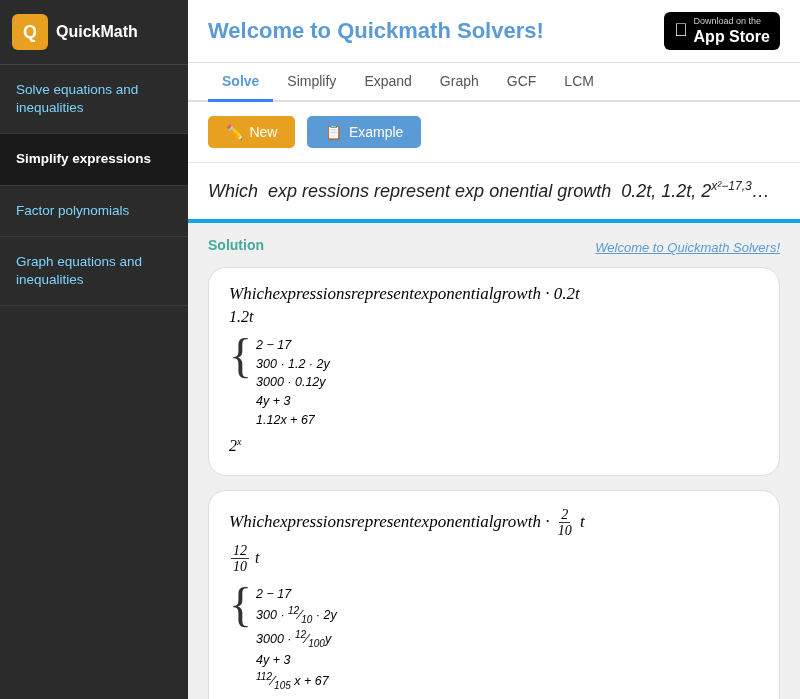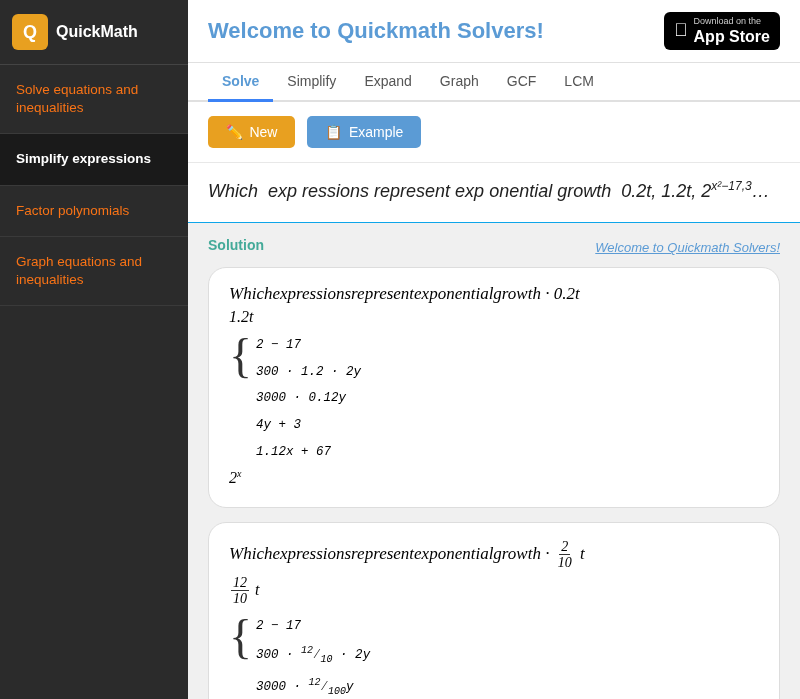--- a/index.html
+++ b/index.html
@@ -36,21 +36,21 @@
       margin-right: 8px;
     }
     #logo-text {
       font-size: 16px;
       font-weight: bold;
       color: #fff;
     }
     .sidebar-item {
       padding: 16px 16px;
       font-size: 13.5px;
-      color: #f97316;
+      color: #7dd3fc;
       cursor: pointer;
       line-height: 1.35;
       border-bottom: 1px solid #3a3a3a;
     }
     .sidebar-item.active {
       background: #1a1a1a;
       color: #fff;
       font-weight: bold;
     }
 
@@ -146,21 +146,21 @@
       cursor: pointer;
       display: flex;
       align-items: center;
       gap: 6px;
     }
 
     
     #question-area {
       padding: 16px 20px;
       background: #fff;
-      border-bottom: 1px solid #0ea5e9;
+      border-bottom: 4px solid #0ea5e9;
       font-size: 18px;
       font-style: italic;
       color: #222;
       min-height: 60px;
     }
 
     
     #solution-area {
       padding: 10px 20px 0 20px;
       background: #f0f0f0;
@@ -203,25 +203,24 @@
       font-size: 48px;
       line-height: 1;
       font-family: serif;
       color: #333;
       margin-right: 4px;
     }
     .brace-lines {
       display: flex;
       flex-direction: column;
       font-size: 12.5px;
-      font-family: Liberation Mono, monospace;
+      font-family: Liberation Sans, sans-serif;
       font-style: italic;
       line-height: 1.5;
       padding-top: 4px;
-      gap: 8px;
     }
     .superscript { vertical-align: super; font-size: 10px; }
     .fraction {
       display: inline-flex;
       flex-direction: column;
       align-items: center;
       vertical-align: middle;
       font-size: 14px;
       margin: 0 2px;
     }

